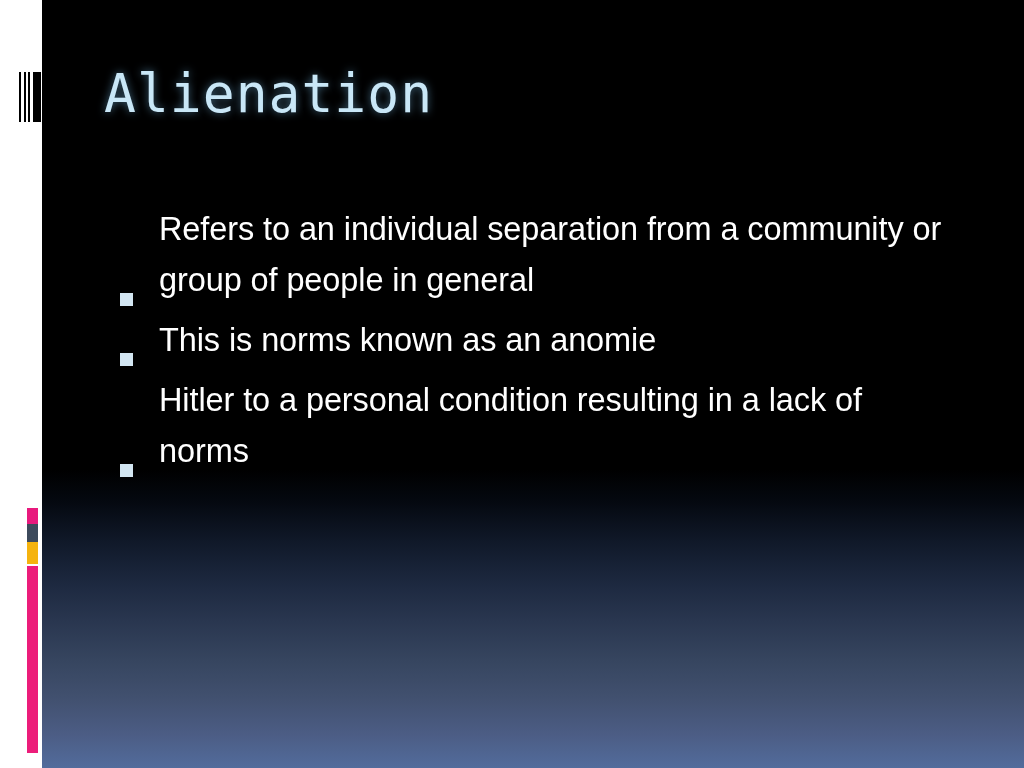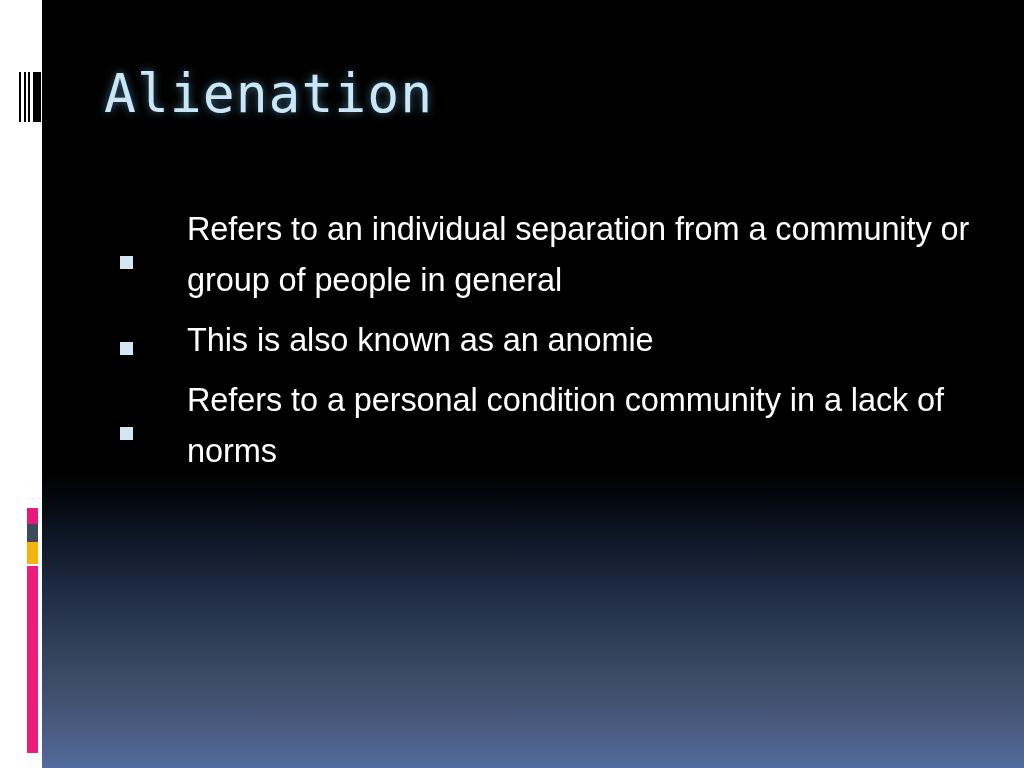--- a/index.html
+++ b/index.html
@@ -88,23 +88,22 @@
 
   
   .bullets {
     position: absolute;
     left: 120px;
     top: 204px;
     width: 860px;
   }
   .bullet-item {
     display: flex;
-    align-items: center;
+    align-items: flex-end;
     margin-bottom: 9px;
-    gap: 28px;
   }
   .bullet-marker {
     flex: 0 0 auto;
     width: 13px;
     height: 13px;
     background: #d3e6f2;
     margin-top: 15px;
     margin-right: 26px;
   }
   .bullet-text {
@@ -142,24 +141,24 @@
 
   <div class="bullets">
 
     <div class="bullet-item">
       <div class="bullet-marker"></div>
       <div class="bullet-text">Refers to an individual separation from a community or group of people in general</div>
     </div>
 
     <div class="bullet-item">
       <div class="bullet-marker"></div>
-      <div class="bullet-text">This is also known as an anomie</div>
+      <div class="bullet-text">This is norms known as an anomie</div>
     </div>
 
     <div class="bullet-item">
       <div class="bullet-marker"></div>
-      <div class="bullet-text">Refers to a personal condition community in a lack of norms</div>
+      <div class="bullet-text">Hitler to a personal condition resulting in a lack of norms</div>
     </div>
 
 
   </div>
 
 </div>
 
 </body></html>

